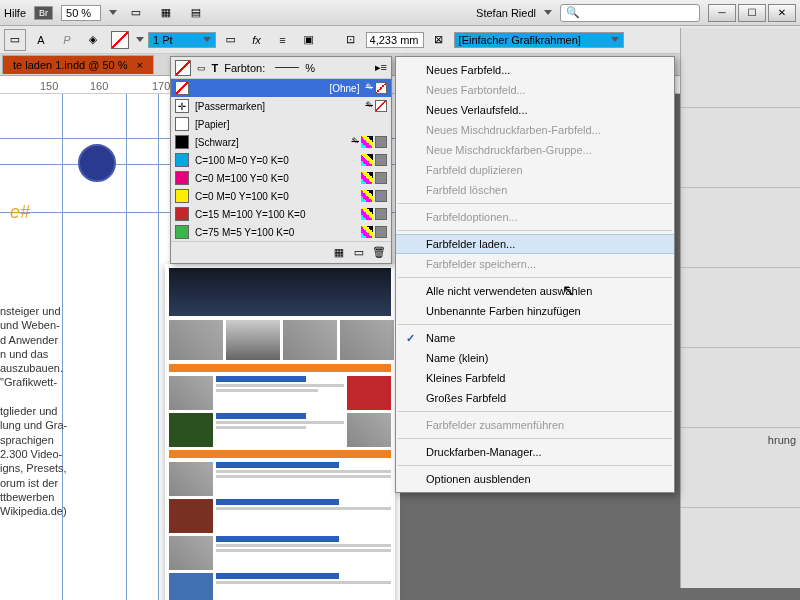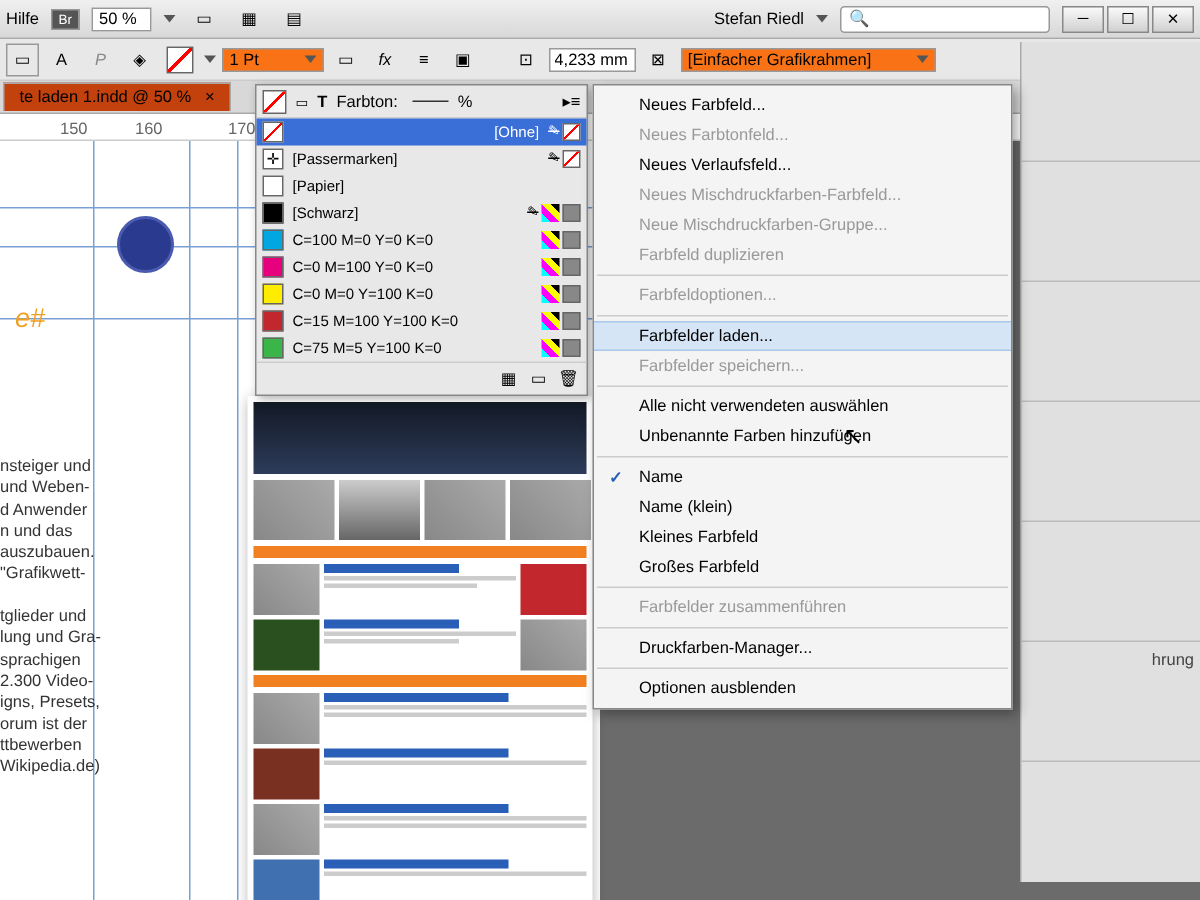--- a/index.html
+++ b/index.html
@@ -5,21 +5,21 @@
 * { margin: 0; padding: 0; box-sizing: border-box; font-family: Tahoma, sans-serif; font-size: 11px; }
 body { background: #e8e8e8; width: 800px; height: 600px; overflow: hidden; position: relative; }
 .topbar { height: 26px; background: linear-gradient(#f0f0f0, #d8d8d8); display: flex; align-items: center; padding: 0 4px; gap: 8px; border-bottom: 1px solid #aaa; }
 .topbar .spacer { flex: 1; }
 .win-controls { display: flex; gap: 2px; }
 .win-btn { width: 28px; height: 18px; background: linear-gradient(#fafafa,#d0d0d0); border: 1px solid #888; display: flex; align-items: center; justify-content: center; font-size: 10px; }
 .toolbar2 { height: 28px; background: #e8e8e8; display: flex; align-items: center; padding: 0 4px; gap: 4px; border-bottom: 1px solid #ccc; }
 .tool-icon { width: 22px; height: 22px; border: 1px solid transparent; display: inline-flex; align-items: center; justify-content: center; }
 .zoom-box { padding: 1px 4px; border: 1px solid #999; background: #fff; min-width: 40px; }
 .input-mm { width: 58px; padding: 1px 3px; border: 1px solid #999; background: #fff; }
-.dropdown { padding: 1px 4px; border: 1px solid #999; background: #f97316; min-width: 140px; display: flex; align-items: center; justify-content: space-between; gap: 30px; }
+.dropdown { padding: 1px 4px; border: 1px solid #999; background: #0ea5e9; min-width: 140px; display: flex; align-items: center; justify-content: space-between; gap: 30px; }
 .tab-strip { height: 22px; background: #d8d8d8; display: flex; align-items: center; padding: 0 2px; border-bottom: 1px solid #aaa; }
 .doc-tab { padding: 3px 10px; background: #c2410c; border: 1px solid #aaa; border-bottom: none; font-size: 11px; }
 .ruler-h { height: 18px; background: #fff; border-bottom: 1px solid #ccc; position: relative; font-size: 8px; color: #666; }
 .ruler-h .tick { position: absolute; top: 4px; }
 .canvas { position: absolute; top: 94px; left: 0; right: 0; bottom: 0; background: #6b6b6b; }
 .page-bg { position: absolute; top: 0; left: 0; width: 400px; height: 100%; background: #fff; }
 .guide-h { position: absolute; left: 0; right: 0; height: 1px; background: #7a9fd4; }
 .guide-v { position: absolute; top: 0; bottom: 0; width: 1px; background: #7a9fd4; }
 .circle-logo { position: absolute; top: 50px; left: 78px; width: 38px; height: 38px; border-radius: 50%; background: #2a3b8f; border: 2px solid #4a5baf; }
 .text-col { position: absolute; top: 210px; left: 0; width: 130px; font-size: 9px; color: #333; line-height: 1.3; }
@@ -319,20 +319,21 @@
   </div>
 </div>
 
 <div class="flyout" id="flyout">
     <div class="fo-item">Neues Farbfeld...</div>
     <div class="fo-item disabled">Neues Farbtonfeld...</div>
     <div class="fo-item">Neues Verlaufsfeld...</div>
     <div class="fo-item disabled">Neues Mischdruckfarben-Farbfeld...</div>
     <div class="fo-item disabled">Neue Mischdruckfarben-Gruppe...</div>
     <div class="fo-item disabled">Farbfeld duplizieren</div>
+    <div class="fo-item disabled">Farbfeld löschen</div>
     <div class="fo-sep"></div>
     <div class="fo-item disabled">Farbfeldoptionen...</div>
     <div class="fo-sep"></div>
     <div class="fo-item hover">Farbfelder laden...</div>
     <div class="fo-item disabled">Farbfelder speichern...</div>
     <div class="fo-sep"></div>
     <div class="fo-item">Alle nicht verwendeten auswählen</div>
     <div class="fo-item">Unbenannte Farben hinzufügen</div>
     <div class="fo-sep"></div>
     <div class="fo-item fo-check">Name</div>

